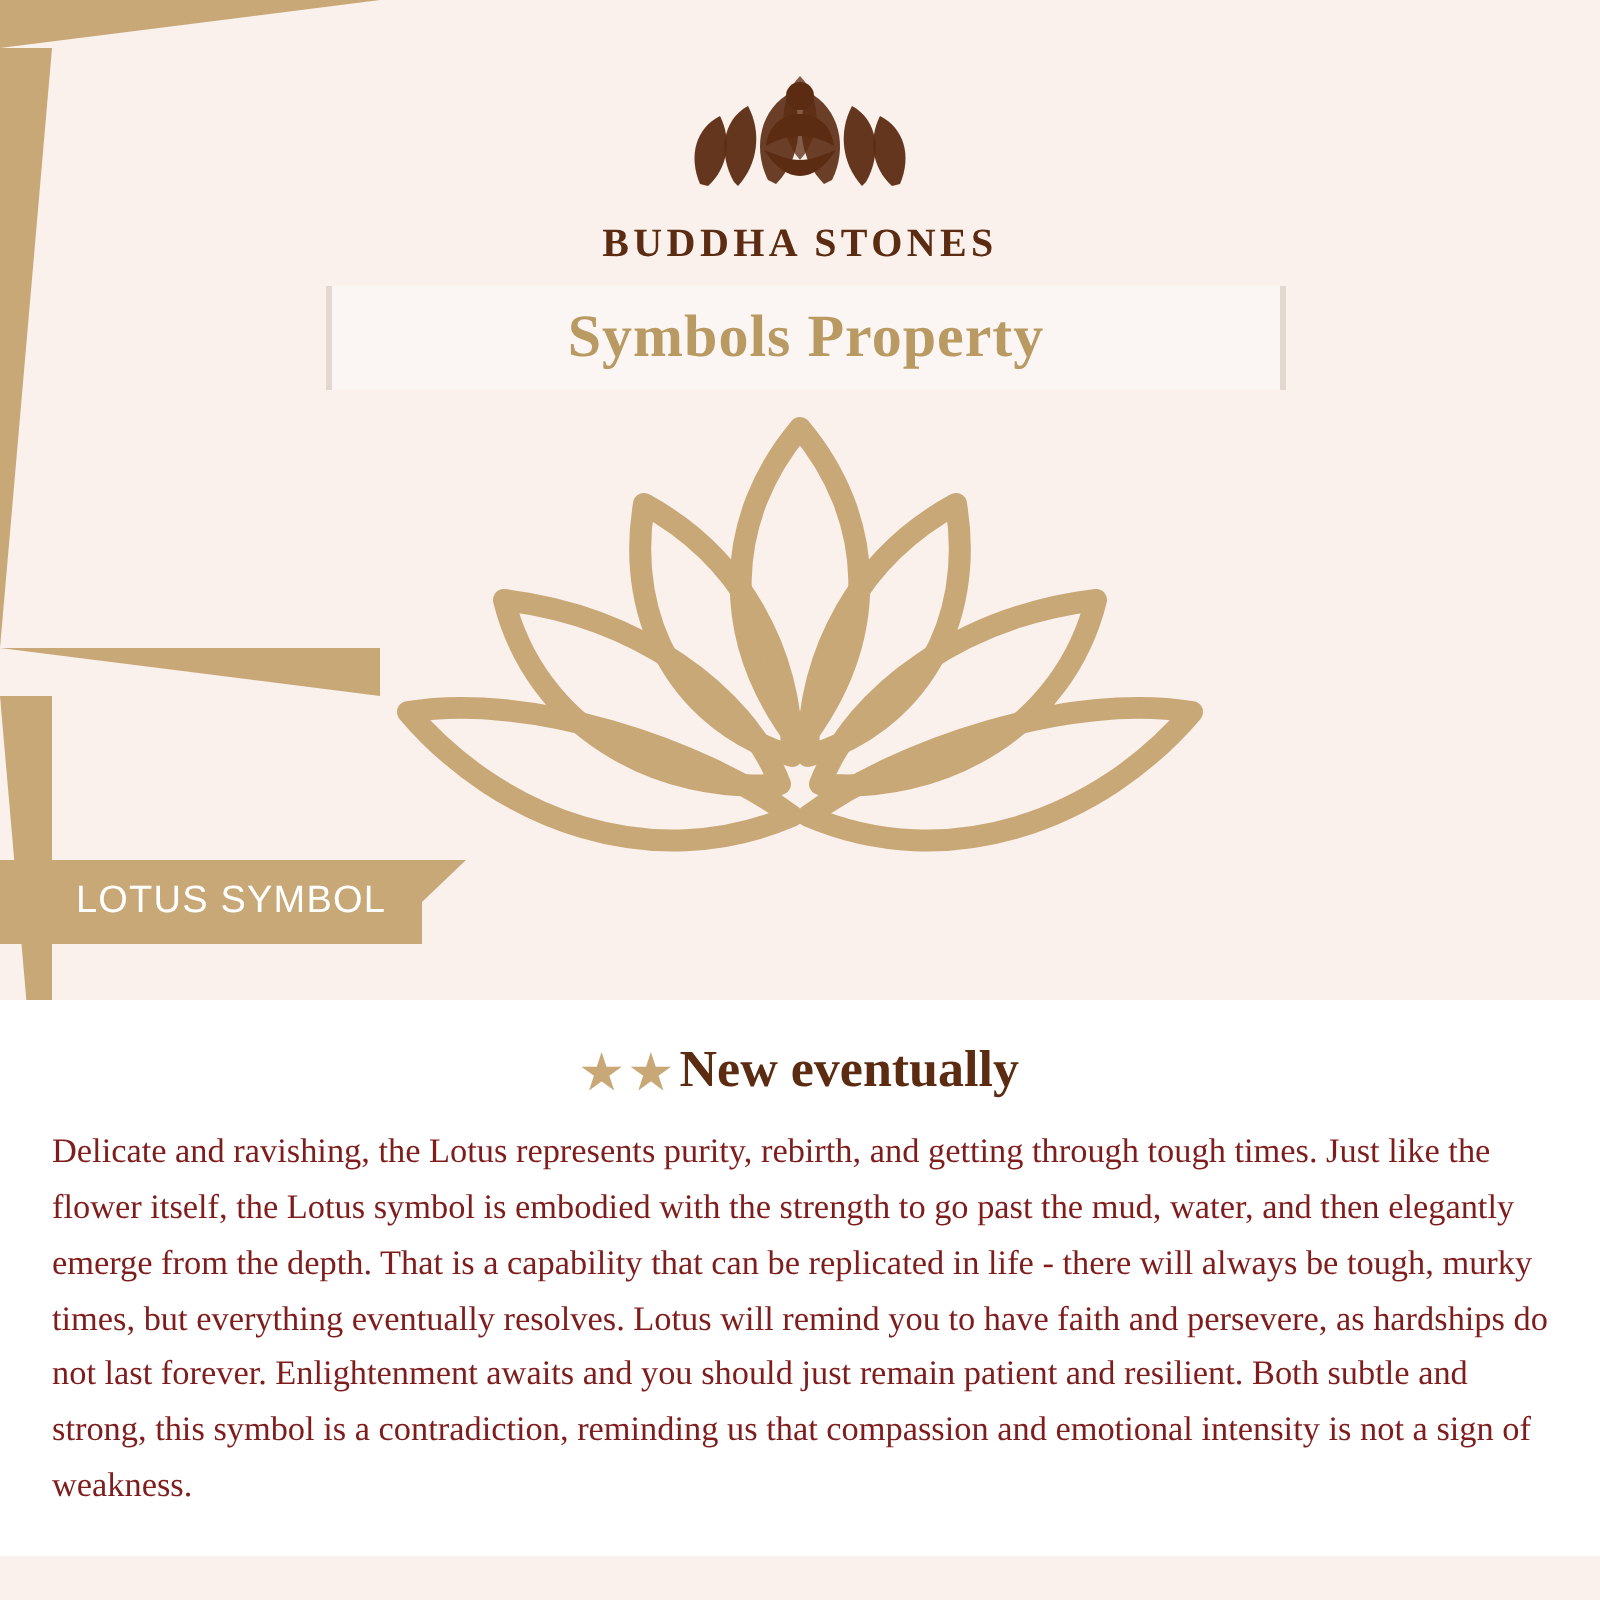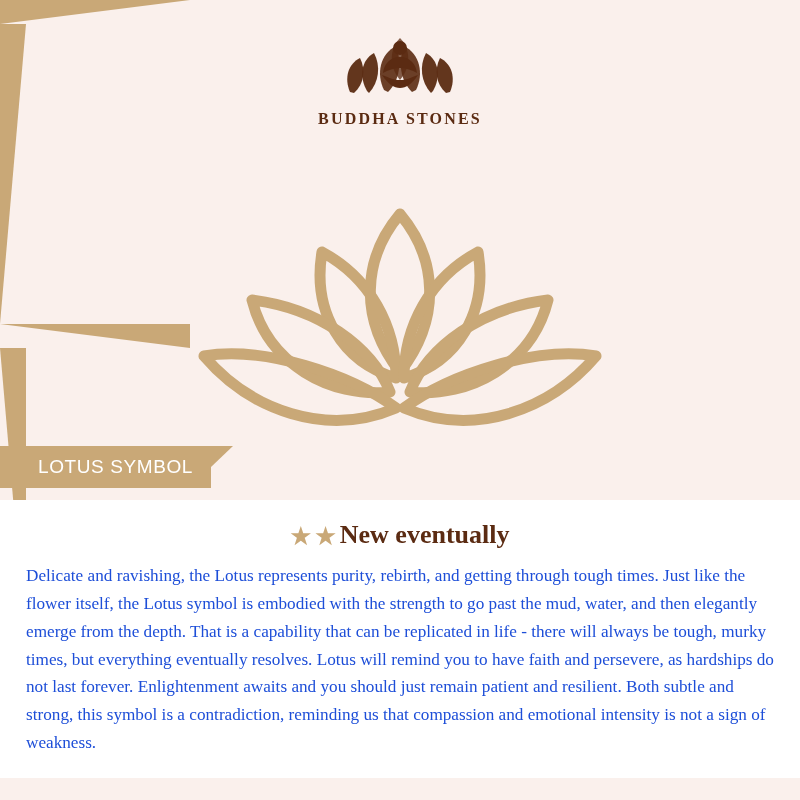--- a/index.html
+++ b/index.html
@@ -71,21 +71,21 @@
     left: 0;
     width: 800px;
     text-align: center;
   }
   .brand-logo {
     display: block;
     margin: 0 auto;
   }
   .brand-name {
     margin-top: 2px;
-    font-size: 16px;
+    font-size: 20px;
     letter-spacing: 2.2px;
     font-weight: bold;
     color: #5b2b12;
     font-family: "Liberation Serif", serif;
   }
 
   
   .title-banner {
     position: absolute;
     top: 143px;
@@ -113,21 +113,21 @@
     top: 196px;
     left: 190px;
     width: 420px;
     height: 300px;
   }
 
   
   .ribbon {
     position: absolute;
     left: 0;
-    top: 446px;
+    top: 430px;
     height: 42px;
     display: flex;
     align-items: flex-start;
   }
   .ribbon-body {
     background: #c9a877;
     height: 42px;
     display: flex;
     align-items: center;
     padding-left: 38px;
@@ -174,21 +174,21 @@
     line-height: 1;
     position: relative;
     top: 1px;
   }
 
   .body-text {
     margin: 12px 22px 0 26px;
     font-family: "Liberation Serif", serif;
     font-size: 17.2px;
     line-height: 1.62;
-    color: #1d4ed8;
+    color: #7f1d1d;
     text-align: left;
   }
 
   .footer-band {
     position: absolute;
     left: 0;
     bottom: 0;
     width: 800px;
     height: 22px;
     background: #faf0ec;
@@ -225,20 +225,23 @@
 
           <circle cx="90" cy="30" r="7"></circle>
           <path d="M90 39 C80 39 74 46 73 55 C78 52 84 50 90 50 C96 50 102 52 107 55 C106 46 100 39 90 39 Z"></path>
           <path d="M72 57 C78 66 84 70 90 70 C96 70 102 66 108 57 C100 60 96 62 90 62 C84 62 80 60 72 57 Z"></path>
         </g>
       </svg>
     </span>
     <div class="brand-name">BUDDHA STONES</div>
   </div>
 
+  <div class="title-banner">
+    <span class="title-text">Symbols Property</span>
+  </div>
 
   <div class="lotus-art">
     <svg width="420" height="300" viewBox="0 0 420 300" xmlns="http://www.w3.org/2000/svg">
       <g fill="none" stroke="#c9a877" stroke-width="11" stroke-linejoin="round" stroke-linecap="round">
 
         <path d="M210 18 C247 62 252 122 210 176 C168 122 173 62 210 18 Z"></path>
 
         <path d="M132 56 C180 82 206 130 206 182 C152 166 122 116 132 56 Z"></path>
         <path d="M288 56 C240 82 214 130 214 182 C268 166 298 116 288 56 Z"></path>
 

